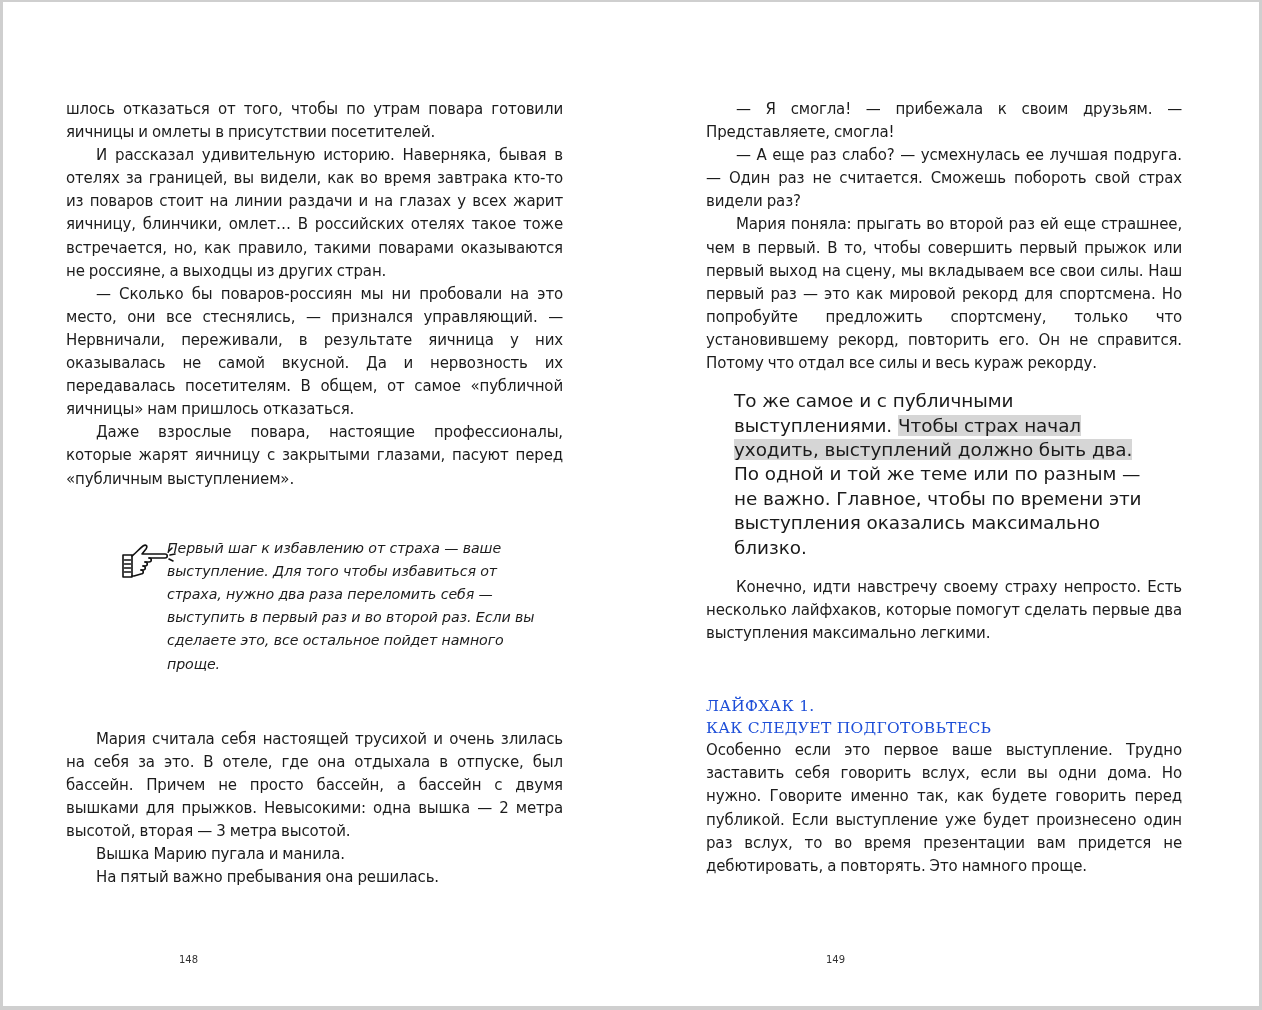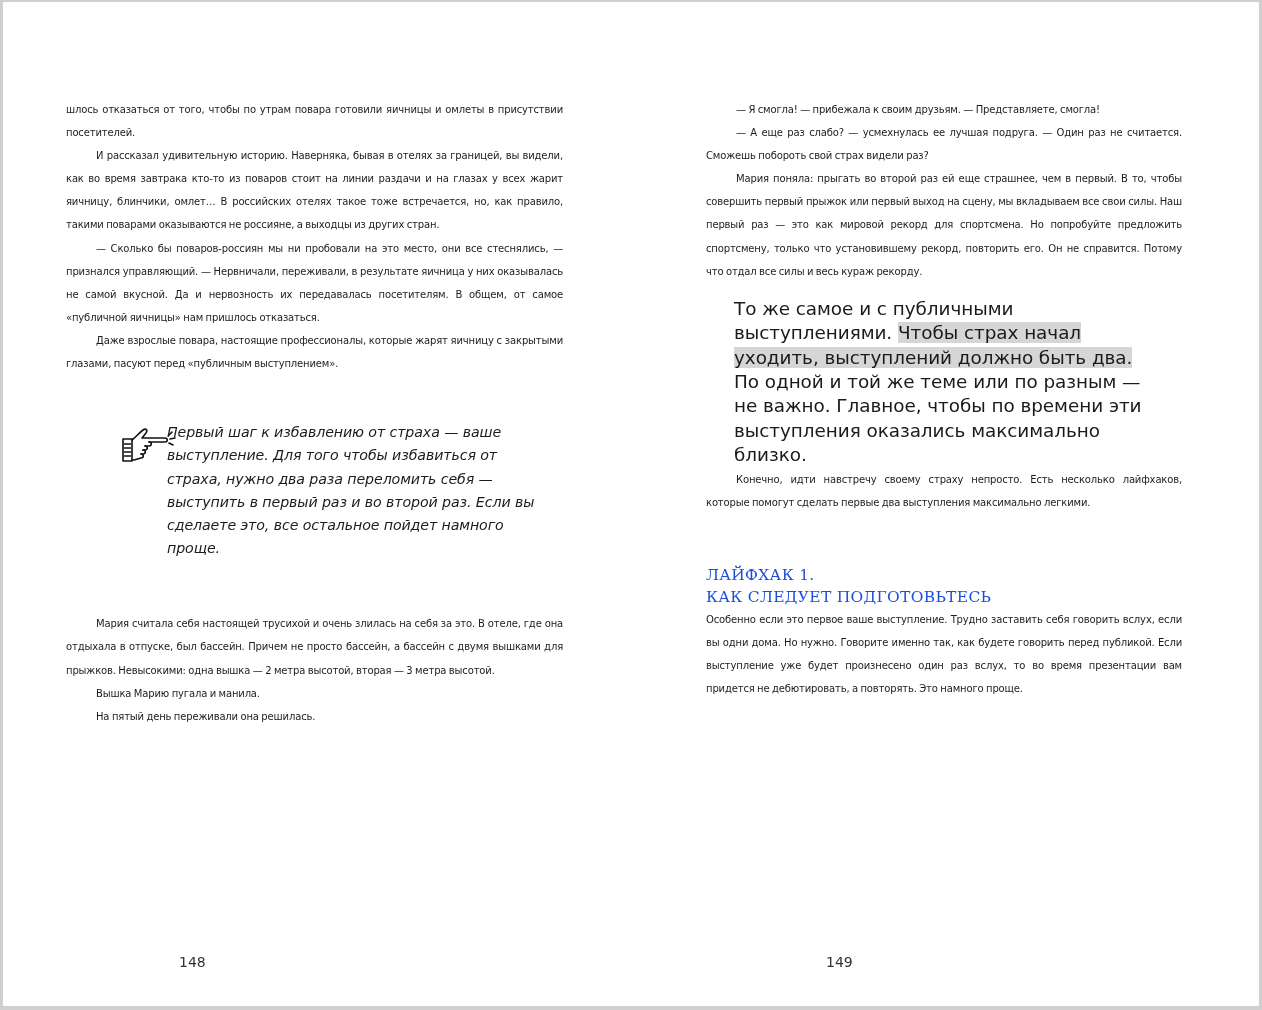--- a/index.html
+++ b/index.html
@@ -13,45 +13,45 @@
     border-right: 3px solid #cfcfcf; border-bottom: 4px solid #cfcfcf;
     box-sizing: border-box; width: 1262px; height: 1010px;
   }
   .page { position: absolute; top: 0; }
   .page-left { left: 0; width: 631px; }
   .page-right { left: 631px; width: 631px; }
   .col { position: absolute; }
   .page-left .col { left: 63px; top: 96px; width: 497px; }
   .page-right .col { left: 72px; top: 96px; width: 476px; }
   p.t {
-    margin: 0; font-size: 10px; line-height: 23.1px; text-align: justify;
+    margin: 0; font-size: 15px; line-height: 23.1px; text-align: justify;
     letter-spacing: -0.15px; word-spacing: -0.5px;
   }
   p.t.ind { text-indent: 30px; }
   .callout {
     position: relative; margin-top: 46px; margin-bottom: 0; padding-left: 114px - 63px;
   }
   .callout-icon { position: absolute; left: 55px; top: 6px; width: 58px; height: 40px; }
   .callout-text {
     margin: 0 0 0 101px; font-style: italic; font-size: 14.2px; line-height: 23.2px;
     width: 380px; text-align: left; letter-spacing: -0.1px;
   }
   .after-callout { margin-top: 52px; }
   .quote {
-    margin: 14px 0 0 28px; font-size: 18.4px; line-height: 24.4px; color: #1a1a1a;
+    margin: 14px 0 16px 28px; font-size: 18.4px; line-height: 24.4px; color: #1a1a1a;
     width: 420px; letter-spacing: -0.05px;
   }
   .hl { background: #d6d6d6; }
   .after-quote { margin-top: 20px; }
   .heading {
     margin-top: 50px; font-family: "DejaVu Serif", serif; font-size: 15.5px; line-height: 22px;
     letter-spacing: 0.3px; color: #1d4ed8; font-weight: normal;
   }
   .pnum {
-    position: absolute; top: 952px; font-size: 14px; color: #333;
+    position: absolute; top: 952px; font-size: 10px; color: #333;
   }
   .page-left .pnum { left: 176px; }
   .page-right .pnum { left: 160px; margin-left: 32px; }
 </style>
 </head>
 <body>
 
 <div class="spread">
 
   <div class="page page-left">
@@ -78,21 +78,21 @@
             <line x1="49" y1="12" x2="54" y2="11"></line>
             <line x1="48" y1="16" x2="52" y2="18"></line>
           </g>
         </svg>
         <p class="callout-text">Первый шаг к избавлению от страха — ваше выступление. Для того чтобы избавиться от страха, нужно два раза переломить себя — выступить в первый раз и во второй раз. Если вы сделаете это, все остальное пойдет намного проще.</p>
       </div>
 
       <div class="after-callout">
         <p class="t ind">Мария считала себя настоящей трусихой и очень злилась на себя за это. В отеле, где она отдыхала в отпуске, был бассейн. Причем не просто бассейн, а бассейн с двумя вышками для прыжков. Невысокими: одна вышка — 2 метра высотой, вторая — 3 метра высотой.</p>
         <p class="t ind">Вышка Марию пугала и манила.</p>
-        <p class="t ind">На пятый день переживали она решилась.</p>
+        <p class="t ind">На пятый важно пребывания она решилась.</p>
       </div>
     </div>
     <div class="pnum">148</div>
   </div>
 
   <div class="page page-right">
     <div class="col">
       <p class="t ind">— Я смогла! — прибежала к своим друзьям. — Представляете, смогла!</p>
       <p class="t ind">— А еще раз слабо? — усмехнулась ее лучшая подруга. — Один раз не считается. Сможешь побороть свой страх видели раз?</p>
       <p class="t ind">Мария поняла: прыгать во второй раз ей еще страшнее, чем в первый. В то, чтобы совершить первый прыжок или первый выход на сцену, мы вкладываем все свои силы. Наш первый раз — это как мировой рекорд для спортсмена. Но попробуйте предложить спортсмену, только что установившему рекорд, повторить его. Он не справится. Потому что отдал все силы и весь кураж рекорду.</p>

